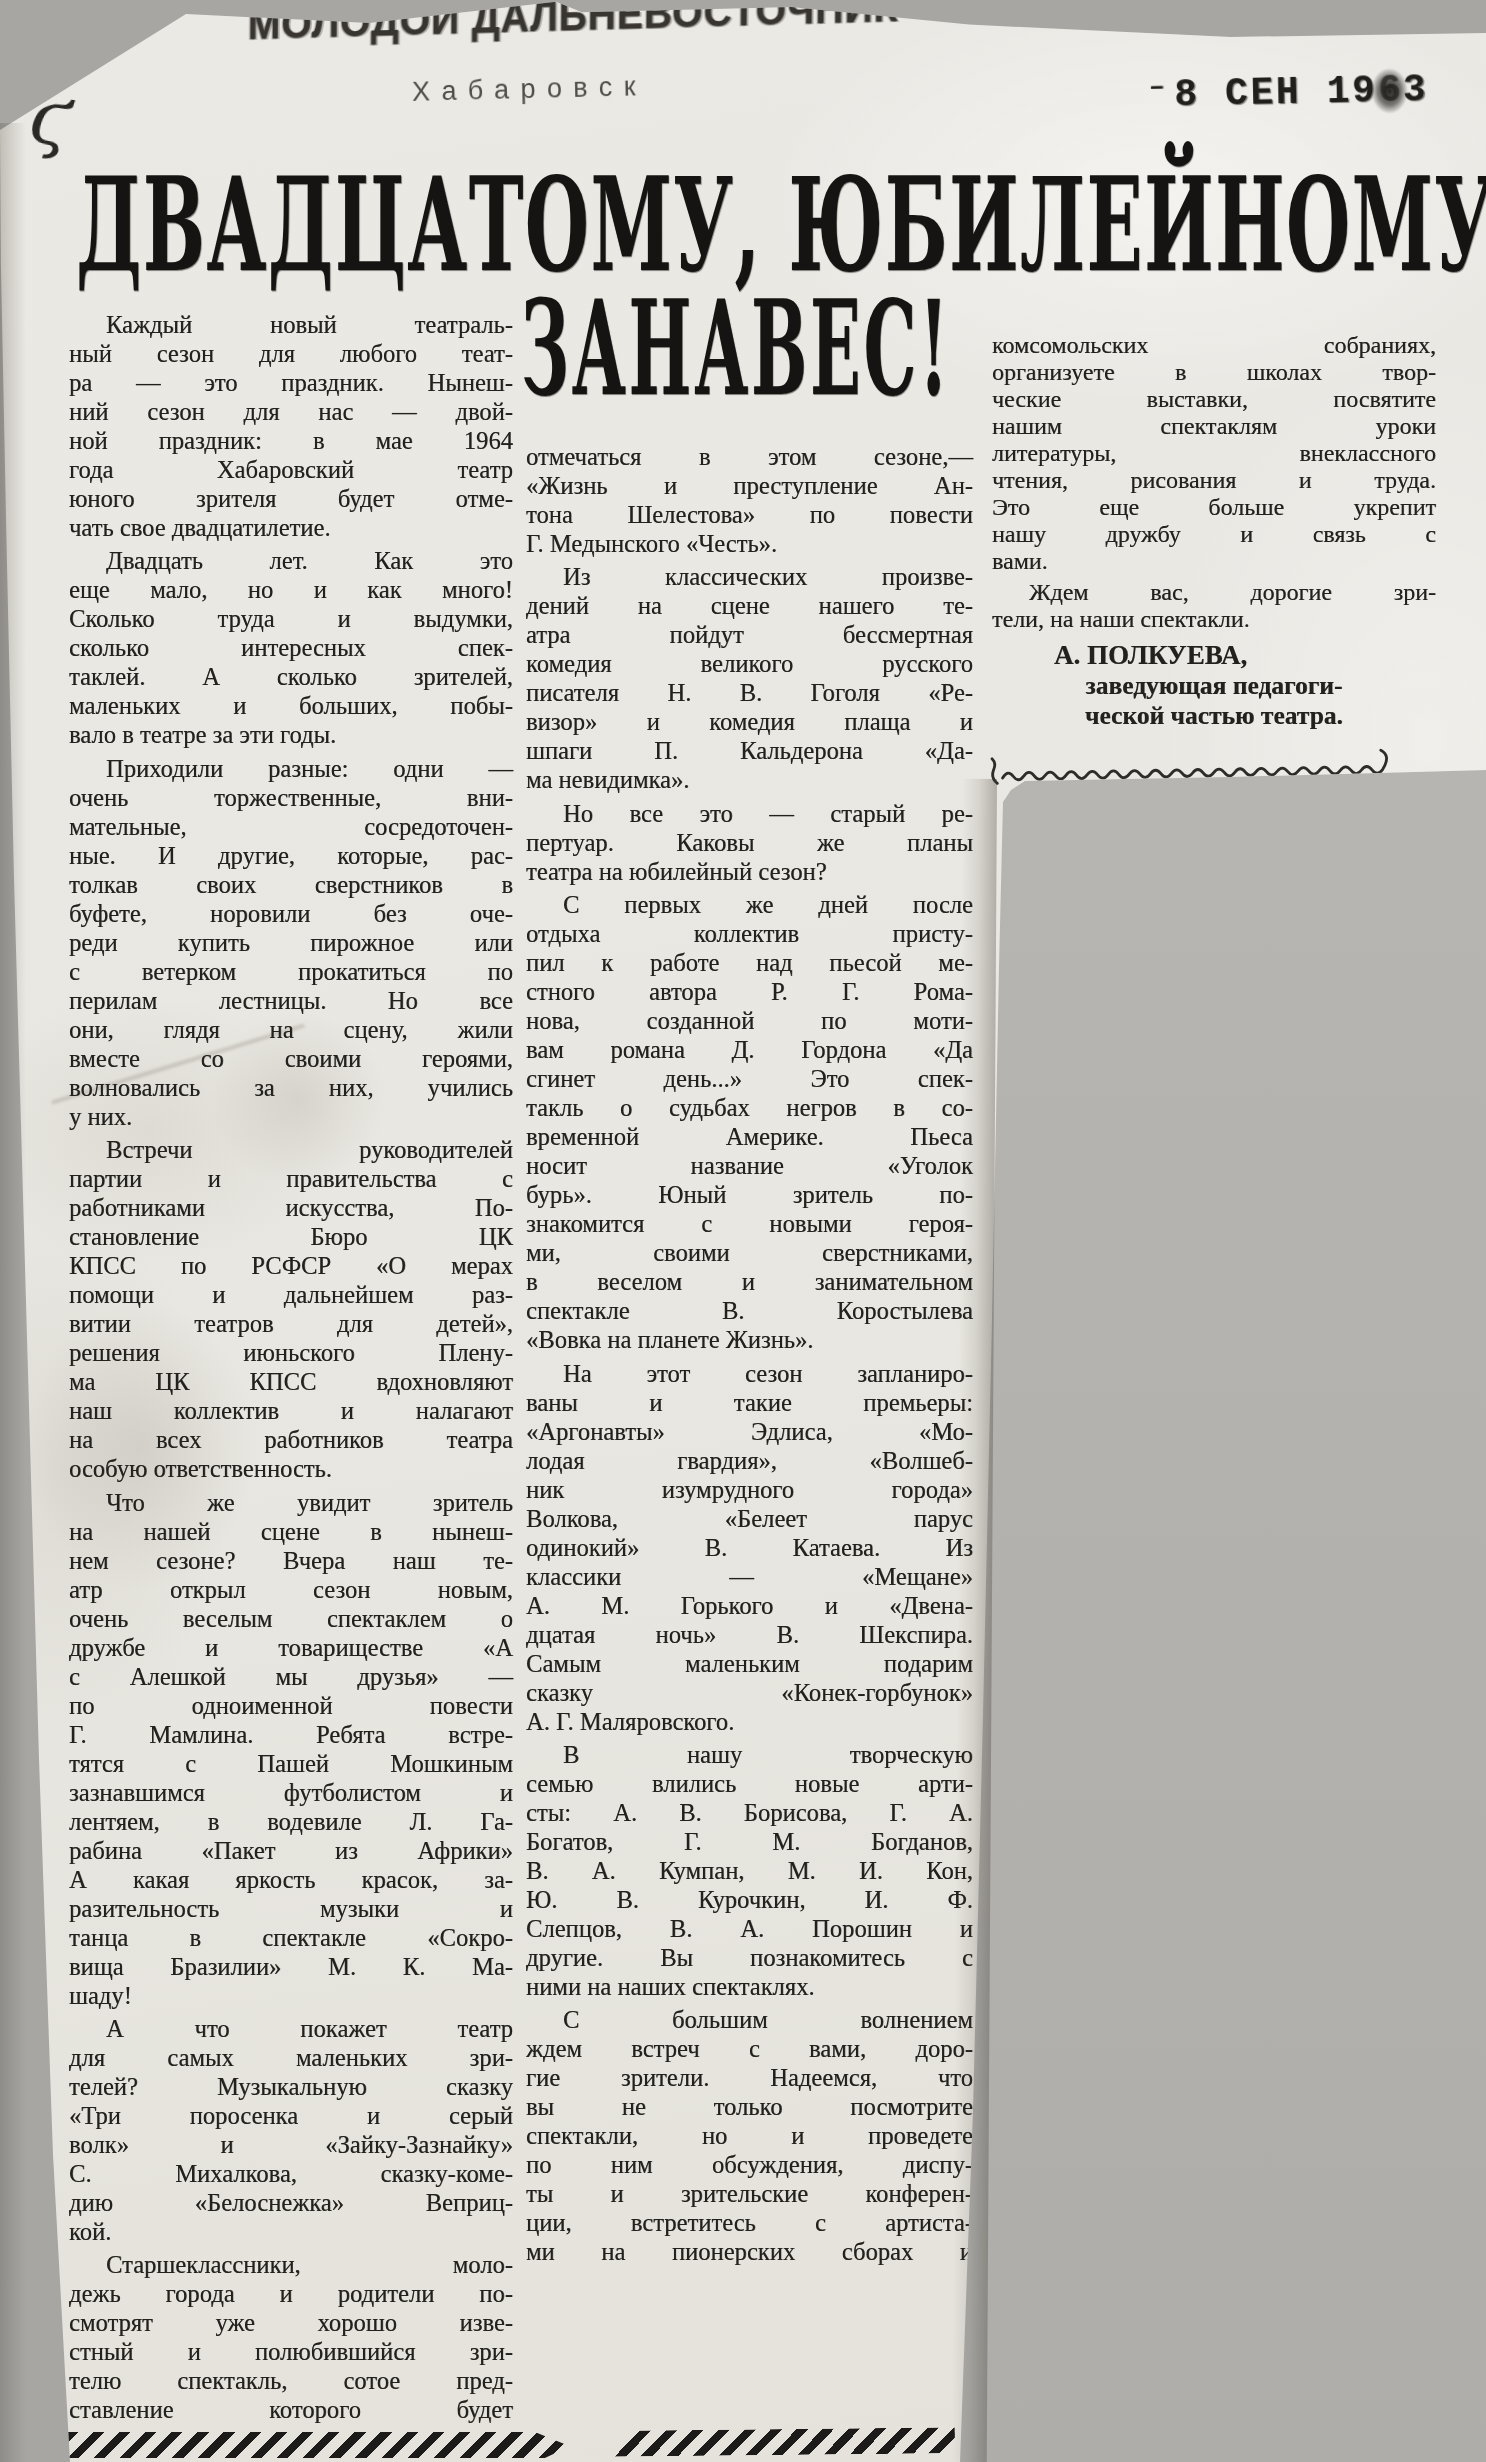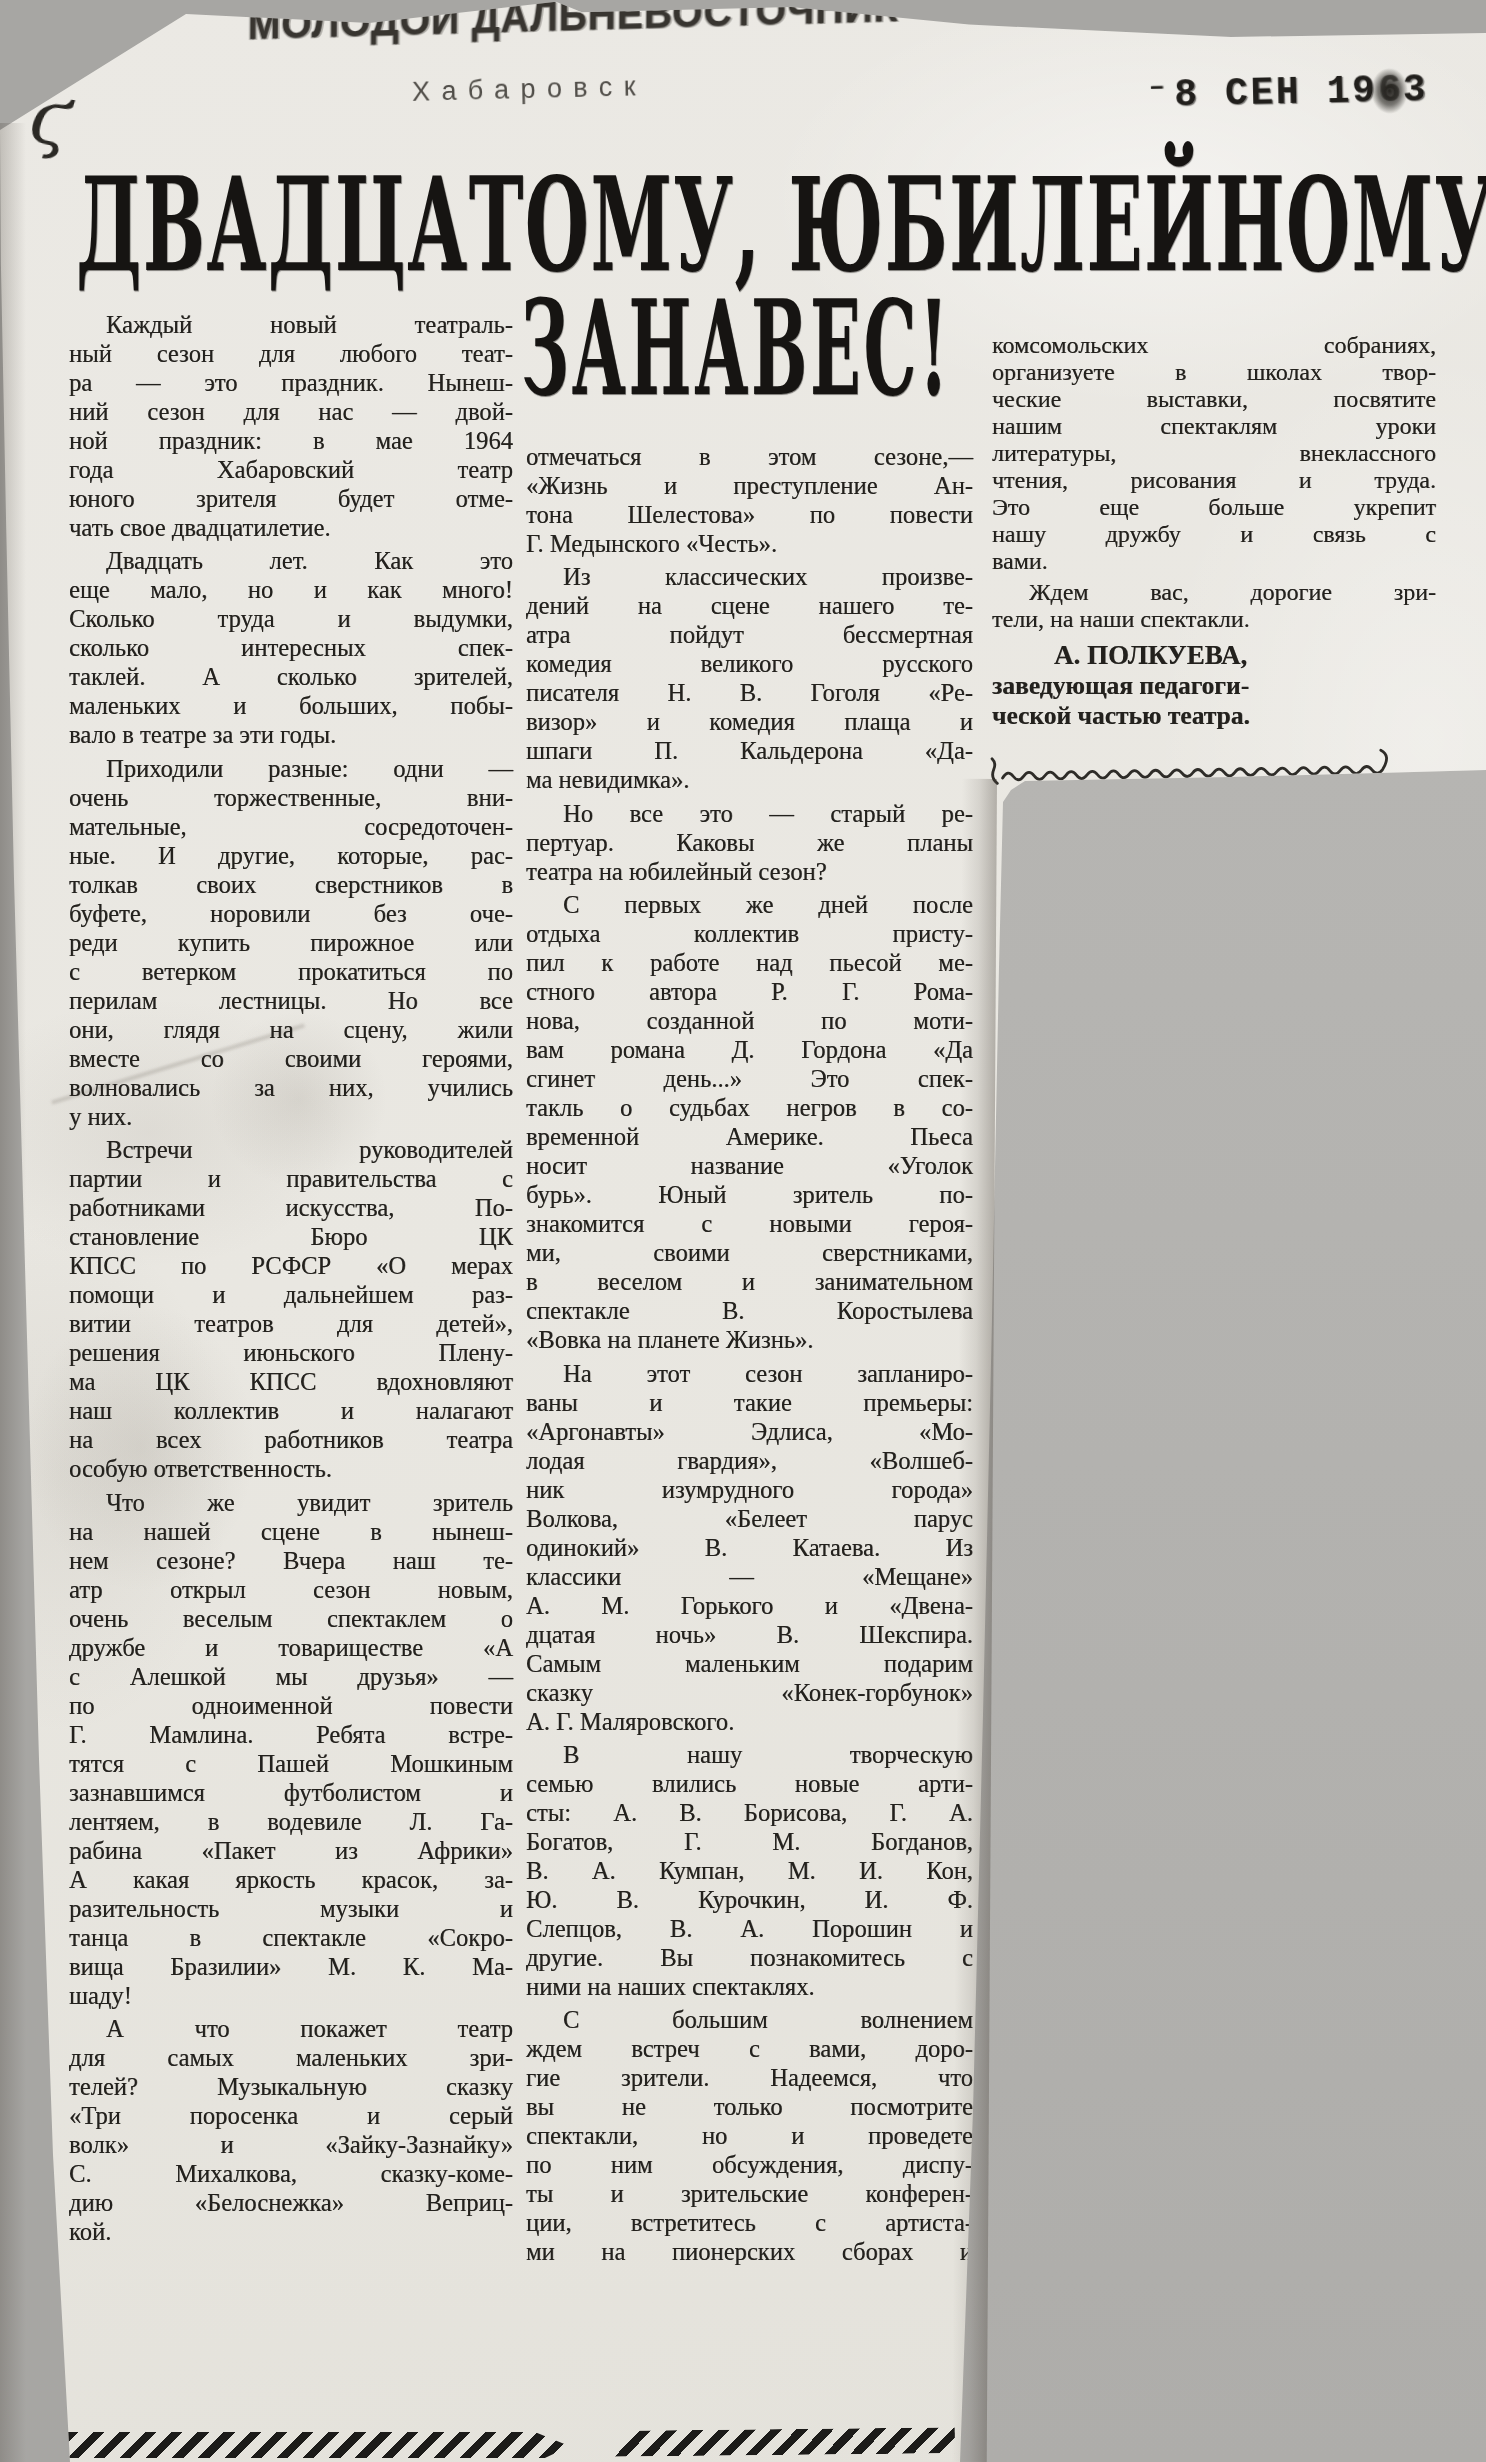--- a/index.html
+++ b/index.html
@@ -110,21 +110,21 @@
   .col2{left:526px;top:442px;width:447px;}
   .col3{left:992px;top:332px;width:444px;line-height:27px;font-size:24px;}
   .para{margin-top:4.4px;}
   .para.first{margin-top:0;}
   .line{text-align:justify;text-align-last:justify;}
   .line.endline{text-align-last:left;}
   .line.indent{text-indent:37px;}
 
   .signature{margin-top:5.3px;font-weight:700;}
   .sig-name{font-size:27px;line-height:32px;text-align:left;padding-left:62px;}
-  .sig-role{font-size:25.5px;line-height:30px;}
+  .sig-role{font-size:25.5px;line-height:30px;text-align:center;}
 
   
   .wavy{position:absolute;left:985px;top:748px;width:431px;height:53px;}
 
   
   .hatch{
     position:absolute;height:26px;
     background:repeating-linear-gradient(135deg,#1c1b19 0 8px, rgba(28,27,25,0) 8px 18.5px);
   }
   .hatch.left{left:67px;top:2432px;width:503px;clip-path:polygon(0 0,93% 0,100% 55%,95% 100%,0 100%);}
@@ -224,20 +224,28 @@
           <div class="para">
             <div class="line indent">А что покажет театр</div>
             <div class="line">для самых маленьких зри-</div>
             <div class="line">телей? Музыкальную сказку</div>
             <div class="line">«Три поросенка и серый</div>
             <div class="line">волк» и «Зайку-Зазнайку»</div>
             <div class="line">С. Михалкова, сказку-коме-</div>
             <div class="line">дию «Белоснежка» Веприц-</div>
             <div class="line endline">кой.</div>
           </div>
+          <div class="para">
+            <div class="line indent">Старшеклассники, моло-</div>
+            <div class="line">дежь города и родители по-</div>
+            <div class="line">смотрят уже хорошо изве-</div>
+            <div class="line">стный и полюбившийся зри-</div>
+            <div class="line">телю спектакль, сотое пред-</div>
+            <div class="line">ставление которого будет</div>
+          </div>
         </div>
     </div>
 
     <div class="col col2">
       <div class="col-lines">
           <div class="para first">
             <div class="line">отмечаться в этом сезоне,—</div>
             <div class="line">«Жизнь и преступление Ан-</div>
             <div class="line">тона Шелестова» по повести</div>
             <div class="line endline">Г. Медынского «Честь».</div>

